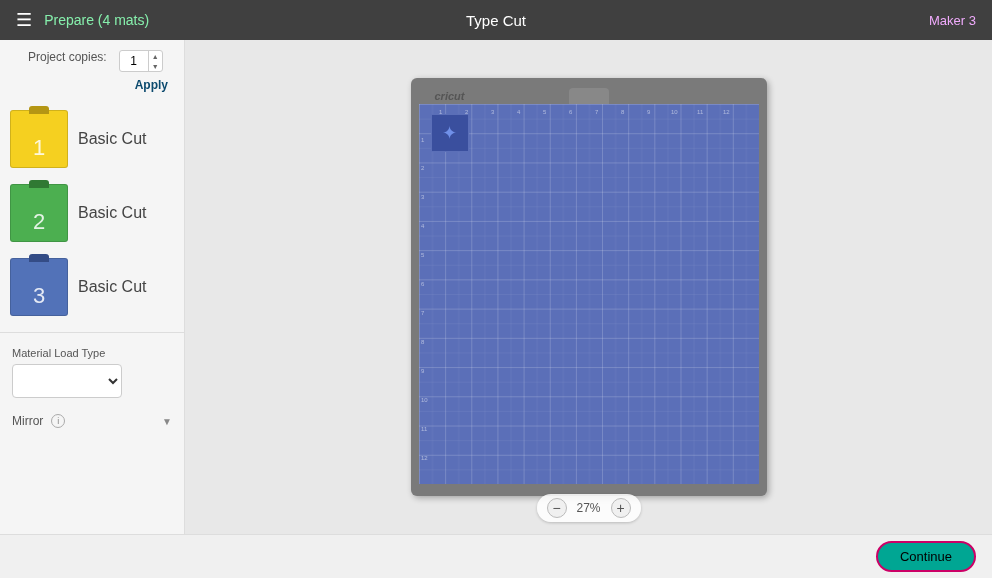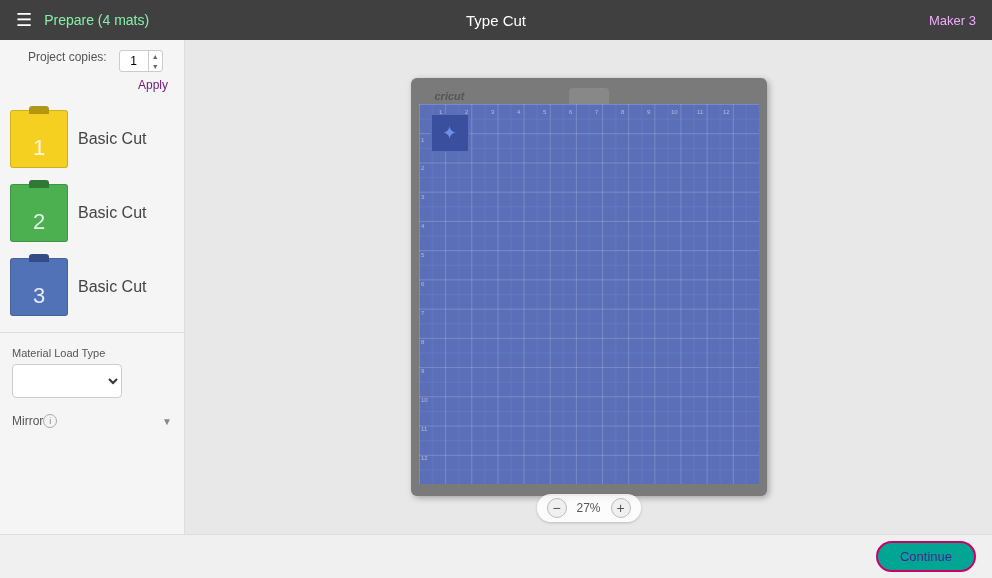--- a/index.html
+++ b/index.html
@@ -96,23 +96,23 @@
       background: none;
       border: none;
       cursor: pointer;
       font-size: 7px;
       line-height: 1;
       padding: 1px 3px;
       color: #666;
       flex: 1;
     }
     .apply-btn {
-      color: #701a75;
+      color: #0c4a6e;
       font-size: 12px;
-      font-weight: 400;
+      font-weight: 700;
       cursor: pointer;
       background: none;
       border: none;
       padding: 2px 12px 6px;
       display: block;
       margin-left: auto;
       margin-right: 4px;
     }
 
     
@@ -197,21 +197,21 @@
       cursor: pointer;
       color: #333;
       appearance: auto;
     }
 
     
     .mirror-row {
       display: flex;
       align-items: center;
       padding: 8px 12px;
-      gap: 0;
+      gap: 8px;
     }
     .mirror-label {
       font-size: 12px;
       color: #555;
     }
     .mirror-info {
       width: 14px;
       height: 14px;
       border-radius: 50%;
       border: 1px solid #aaa;
@@ -359,21 +359,21 @@
       font-size: 13px;
       color: #555;
       cursor: pointer;
     }
     .btn-continue {
       background: #00a693;
       border: 2px solid #cc0066;
       border-radius: 20px;
       padding: 6px 22px;
       font-size: 13px;
-      color: #4c1d95;
+      color: #000000;
       cursor: pointer;
       font-weight: 500;
     }
   </style>
 </head>
 <body>
 
 <header class="header">
   <span class="header-menu-icon">☰</span>
   <span class="header-title">Prepare (4 mats)</span>

